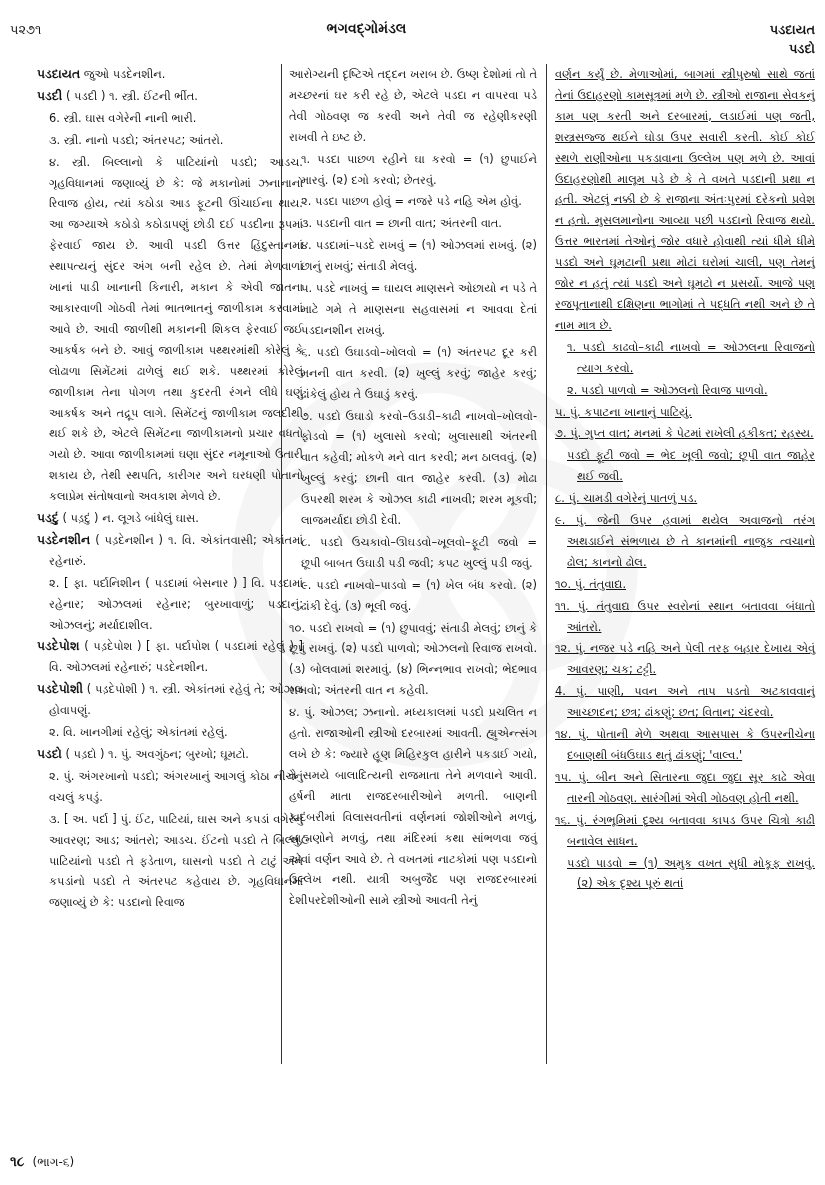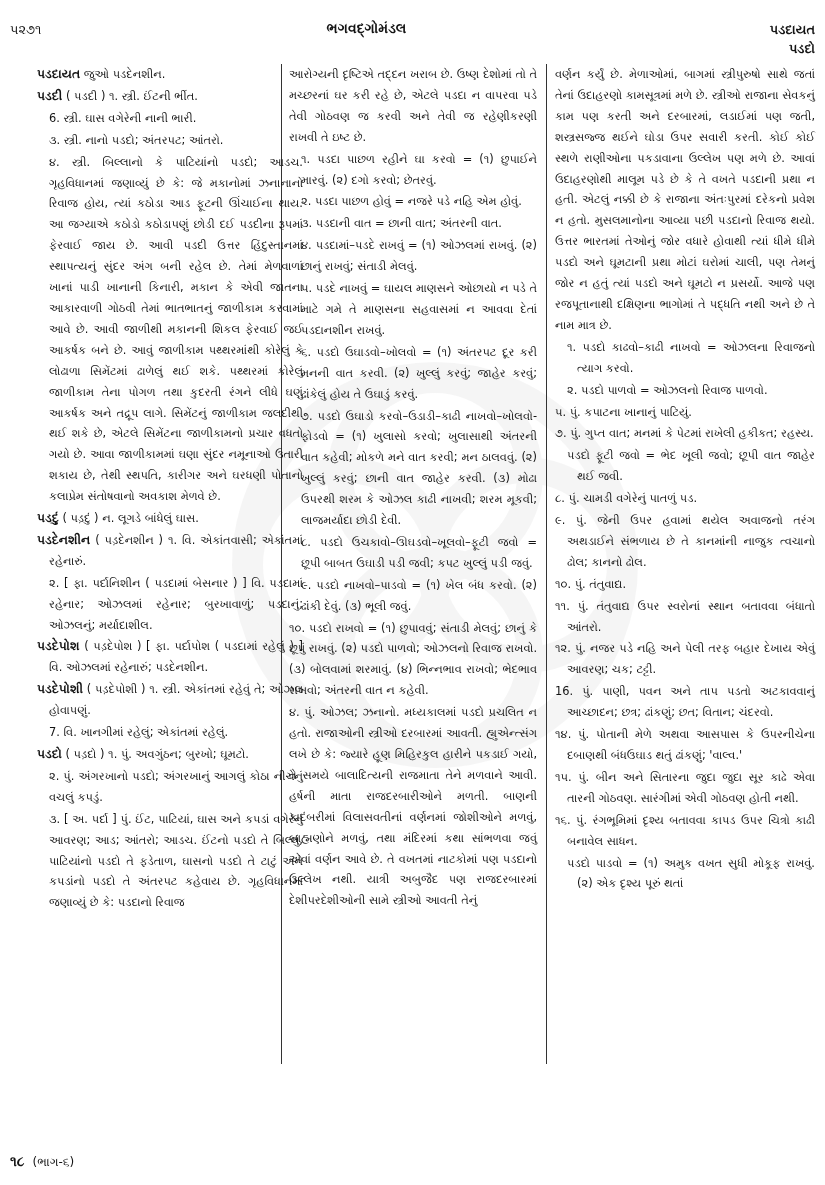--- a/index.html
+++ b/index.html
@@ -7,21 +7,21 @@
          font-family: "DejaVu Sans", sans-serif; color: #141414; }
   .header { position: absolute; top: 0; left: 0; width: 825px; height: 58px; }
   .hdr-page { position: absolute; left: 10px; top: 22px; font-size: 13px; font-weight: normal; }
   .hdr-title { position: absolute; left: 0; width: 733px; top: 20px; text-align: center; font-size: 14px; font-weight: bold; }
   .hdr-guide { position: absolute; right: 10px; top: 20px; text-align: right; font-size: 13px; font-weight: bold; line-height: 19px; }
   .watermark { position: absolute; left: 215px; top: 345px; width: 440px; height: 440px; pointer-events: none; opacity: 0.09; }
   .col { position: absolute; top: 64px; font-size: 11.4px; line-height: 20.9px; text-align: justify; }
   .col p { margin: 0 0 1px 0; }
   .col1 { left: 9px; width: 266px; margin-left: 28px; }
   .col2 { left: 289px; width: 248px; }
-  .col3 { left: 555px; width: 260px; }
+  .col3 { left: 555px; width: 260px; text-decoration: underline; }
   .divider { position: absolute; top: 64px; width: 0; border-left: 1px solid #333; height: 1000px; }
   .d1 { left: 281px; }
   .d2 { left: 546px; }
   .hw { font-weight: bold; font-size: 12.4px; }
   .ind { padding-left: 12px; }
   .ind2 { padding-left: 22px; }
   .hang { padding-left: 12px; text-indent: -12px; }
   .hang2 { padding-left: 22px; text-indent: -10px; }
   .footer { position: absolute; left: 10px; top: 1153px; font-size: 14px; font-weight: bold; }
   .footer .vol { font-size: 12px; font-weight: normal; margin-left: 8px; }
@@ -55,21 +55,21 @@
   <p><span class="hw">પડદાયત</span><span> જુઓ પડદેનશીન.</span></p>
   <p><span class="hw">પડદી</span><span> ( પડદી ) ૧. સ્ત્રી. ઈંટની ભીંત.</span></p>
   <p class="ind">6. સ્ત્રી. ઘાસ વગેરેની નાની ભારી.</p>
   <p class="ind">૩. સ્ત્રી. નાનો પડદો; અંતરપટ; આંતરો.</p>
   <p class="ind">૪. સ્ત્રી. બિલ્લાનો કે પાટિયાંનો પડદો; આડચ. ગૃહવિધાનમાં જણાવ્યું છે કે: જે મકાનોમાં ઝનાનાનો રિવાજ હોય, ત્યાં કઠોડા આડ ફૂટની ઊંચાઈના થાય. આ જગ્યાએ કઠોડો કઠોડાપણું છોડી દઈ પડદીના રૂપમાં ફેરવાઈ જાય છે. આવી પડદી ઉત્તર હિંદુસ્તાનમાં સ્થાપત્યનું સુંદર અંગ બની રહેલ છે. તેમાં મેળવાળાં ખાનાં પાડી ખાનાની કિનારી, મકાન કે એવી જાતના આકારવાળી ગોઠવી તેમાં ભાતભાતનું જાળીકામ કરવામાં આવે છે. આવી જાળીથી મકાનની શિકલ ફેરવાઈ જઈ આકર્ષક બને છે. આવું જાળીકામ પથ્થરમાંથી કોરેલું કે લોઢાળા સિમેંટમાં ઢાળેલું થઈ શકે. પથ્થરમાં કોરેલું જાળીકામ તેના પોગળ તથા કુદરતી રંગને લીધે ઘણું આકર્ષક અને તદ્રૂપ લાગે. સિમેંટનું જાળીકામ જલદીથી થઈ શકે છે, એટલે સિમેંટના જાળીકામનો પ્રચાર વધતો ગયો છે. આવા જાળીકામમાં ઘણા સુંદર નમૂનાઓ ઉતારી શકાય છે, તેથી સ્થપતિ, કારીગર અને ઘરધણી પોતાનો કલાપ્રેમ સંતોષવાનો અવકાશ મેળવે છે.</p>
   <p><span class="hw">પડદું</span><span> ( પડ઼દું ) ન. લૂગડે બાંધેલું ઘાસ.</span></p>
   <p class="hang"><span class="hw">પડદેનશીન</span><span> ( પડ઼દેનશીન ) ૧. વિ. એકાંતવાસી; એકાંતમાં રહેનારું.</span></p>
   <p class="ind">૨. [ ફા. પર્દાનિશીન ( પડદામાં બેસનાર ) ] વિ. પડદામાં રહેનાર; ઓઝલમાં રહેનાર; બુરખાવાળું; પડદાનું; ઓઝલનું; મર્યાદાશીલ.</p>
   <p class="hang"><span class="hw">પડદેપોશ</span><span> ( પડ઼દેપોશ ) [ ફા. પર્દાપોશ ( પડદામાં રહેલું ) ] વિ. ઓઝલમાં રહેનારું; પડદેનશીન.</span></p>
   <p class="hang"><span class="hw">પડદેપોશી</span><span> ( પડ઼દેપોશી ) ૧. સ્ત્રી. એકાંતમાં રહેવું તે; ઓઝલ હોવાપણું.</span></p>
-  <p class="ind">7. વિ. ખાનગીમાં રહેલું; એકાંતમાં રહેલું.</p>
+  <p class="ind">૨. વિ. ખાનગીમાં રહેલું; એકાંતમાં રહેલું.</p>
   <p class="hang"><span class="hw">પડદો</span><span> ( પડ઼દો ) ૧. પું. અવગુંઠન; બુરખો; ઘૂમટો.</span></p>
   <p class="ind">૨. પું. અંગરખાનો પડદો; અંગરખાનું આગલું કોઠા નીચેનું વચલું કપડું.</p>
   <p class="ind">૩. [ અ. પર્દા ] પું. ઈંટ, પાટિયાં, ઘાસ અને કપડાં વગેરેનું આવરણ; આડ; આંતરો; આડચ. ઈંટનો પડદો તે બિલ્લું, પાટિયાંનો પડદો તે ફડેતાળ, ઘાસનો પડદો તે ટાટું અને કપડાંનો પડદો તે અંતરપટ કહેવાય છે. ગૃહવિધાનમાં જણાવ્યું છે કે: પડદાનો રિવાજ</p>
 </div>
 
 <div class="col col2">
   <p>આરોગ્યની દૃષ્ટિએ તદ્દન ખરાબ છે. ઉષ્ણ દેશોમાં તો તે મચ્છરનાં ઘર કરી રહે છે, એટલે પડદા ન વાપરવા પડે તેવી ગોઠવણ જ કરવી અને તેવી જ રહેણીકરણી રાખવી તે ઇષ્ટ છે.</p>
   <p class="ind">૧. પડદા પાછળ રહીને ઘા કરવો = (૧) છુપાઈને મારવું. (૨) દગો કરવો; છેતરવું.</p>
   <p class="ind">૨. પડદા પાછળ હોવું = નજરે પડે નહિ એમ હોવું.</p>
   <p class="ind">૩. પડદાની વાત = છાની વાત; અંતરની વાત.</p>
@@ -88,21 +88,21 @@
   <p class="ind2 hang2">૧. પડદો કાઢવો–કાઢી નાખવો = ઓઝલના રિવાજનો ત્યાગ કરવો.</p>
   <p class="ind2 hang2">૨. પડદો પાળવો = ઓઝલનો રિવાજ પાળવો.</p>
   <p class="hang">૫. પું. કપાટના ખાનાનું પાટિયું.</p>
   <p class="hang">૭. પું. ગુપ્ત વાત; મનમાં કે પેટમાં રાખેલી હકીકત; રહસ્ય.</p>
   <p class="ind2 hang2">પડદો ફૂટી જવો = ભેદ ખૂલી જવો; છૂપી વાત જાહેર થઈ જવી.</p>
   <p class="hang">૮. પું. ચામડી વગેરેનું પાતળું પડ.</p>
   <p class="hang">૯. પું. જેની ઉપર હવામાં થયેલ અવાજનો તરંગ અથડાઈને સંભળાય છે તે કાનમાંની નાજુક ત્વચાનો ઢોલ; કાનનો ઢોલ.</p>
   <p class="hang">૧૦. પું. તંતુવાદ્ય.</p>
   <p class="hang">૧૧. પું. તંતુવાદ્ય ઉપર સ્વરોનાં સ્થાન બતાવવા બંધાતો આંતરો.</p>
   <p class="hang">૧૨. પું. નજર પડે નહિ અને પેલી તરફ બહાર દેખાય એવું આવરણ; ચક; ટટ્ટી.</p>
-  <p class="hang">16. પું. પાણી, પવન અને તાપ પડતો અટકાવવાનું આચ્છાદન; છત્ર; ઢાંકણું; છત; વિતાન; ચંદરવો.</p>
+  <p class="hang">4. પું. પાણી, પવન અને તાપ પડતો અટકાવવાનું આચ્છાદન; છત્ર; ઢાંકણું; છત; વિતાન; ચંદરવો.</p>
   <p class="hang">૧૪. પું. પોતાની મેળે અથવા આસપાસ કે ઉપરનીચેના દબાણથી બંધઉઘાડ થતું ઢાંકણું; 'વાલ્વ.'</p>
   <p class="hang">૧૫. પું. બીન અને સિતારના જુદા જુદા સૂર કાઢે એવા તારની ગોઠવણ. સારંગીમાં એવી ગોઠવણ હોતી નથી.</p>
   <p class="hang">૧૬. પું. રંગભૂમિમાં દૃશ્ય બતાવવા કાપડ ઉપર ચિત્રો કાઢી બનાવેલ સાધન.</p>
   <p class="ind2 hang2">પડદો પાડવો = (૧) અમુક વખત સુધી મોકૂફ રાખવું. (૨) એક દૃશ્ય પૂરું થતાં</p>
 </div>
 
 <div class="footer">
   <span>૧૮</span><span class="vol">(ભાગ-૬)</span>
 </div>
 

